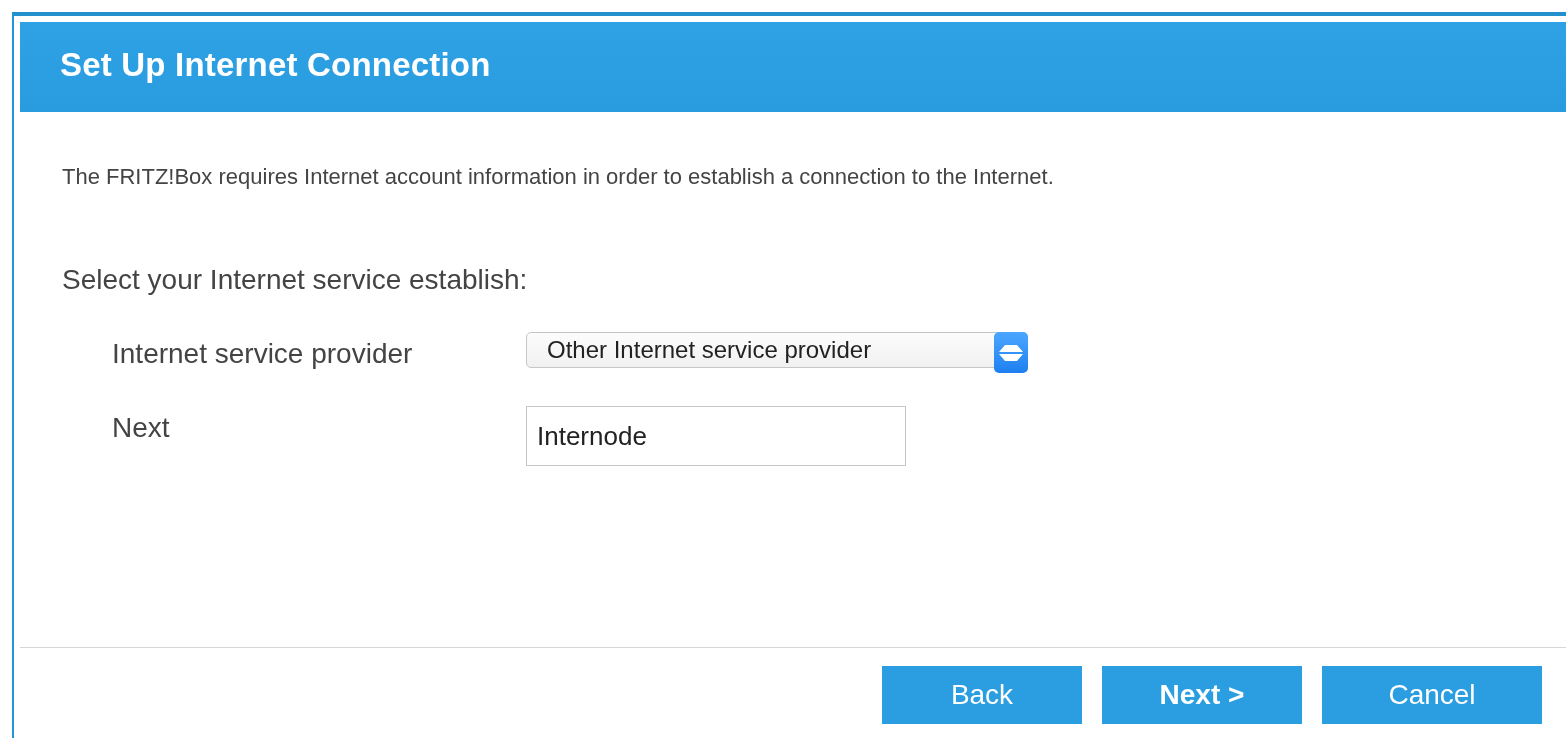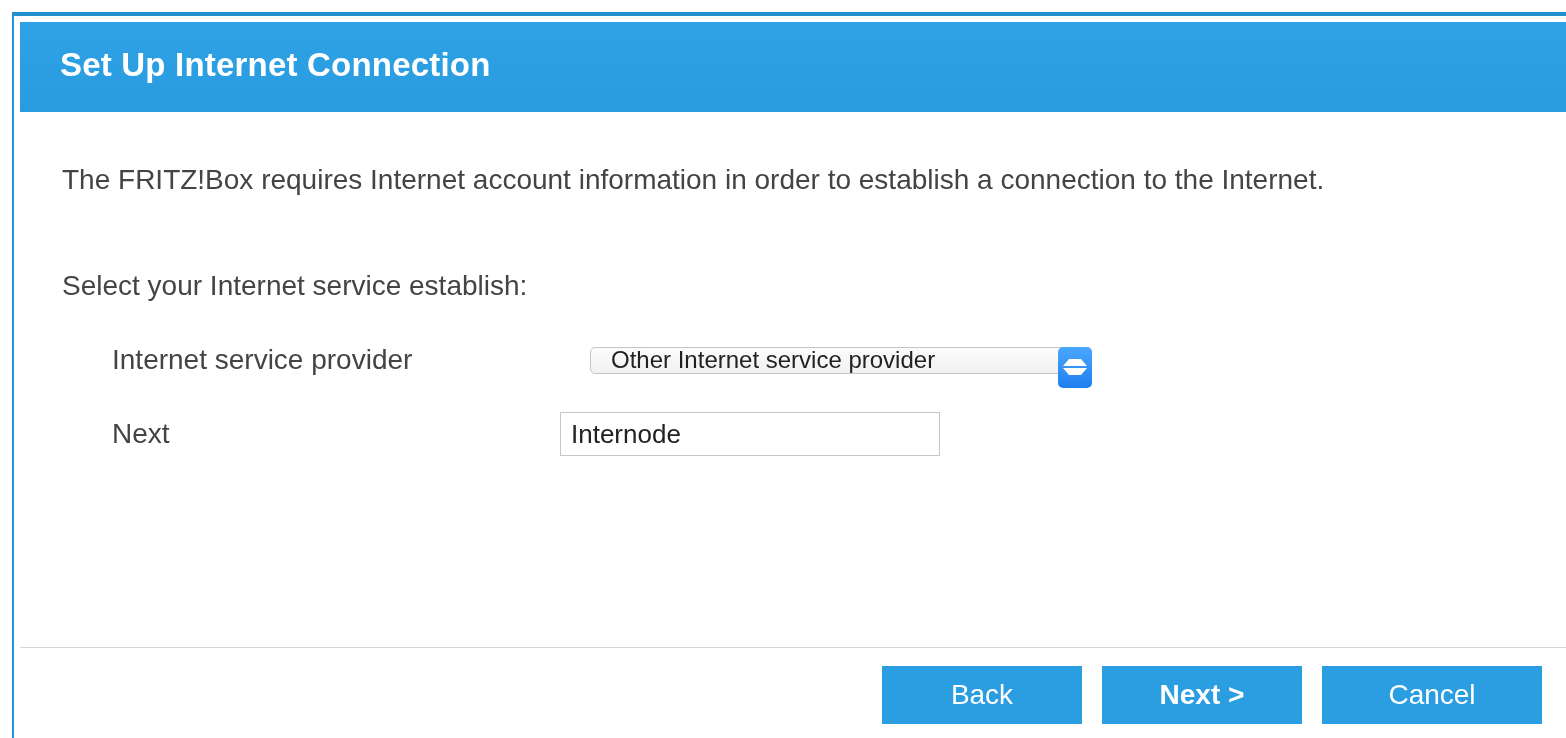--- a/index.html
+++ b/index.html
@@ -26,68 +26,66 @@
       font-size: 33px;
       font-weight: 600;
       padding: 24px 34px 28px 34px;
       letter-spacing: 0.2px;
     }
     .content {
       flex: 1 1 auto;
       padding: 46px 36px 0 36px;
       color: #444;
     }
-    .intro { font-size: 28px; color: #444; margin-bottom: 62px; }
+    .intro { font-size: 22px; color: #444; margin-bottom: 62px; }
     .section-label { font-size: 28px; color: #444; margin-bottom: 24px; }
     .form-row {
       display: flex;
-      align-items: center;
+      align-items: flex-start;
       margin-left: 44px;
       margin-bottom: 18px;
-      gap: 34px;
     }
     .form-row .lbl {
       width: 420px;
       font-size: 28px;
       color: #444;
     }
     .select-wrap {
       position: relative;
       width: 502px;
-      height: 27px;
+      height: 36px;
       border: 1px solid #c6c6c6;
       border-radius: 5px;
       background: linear-gradient(#fcfcfc, #f1f1f1);
       display: flex;
       align-items: center;
       padding-left: 14px;
       font-size: 24px;
       color: #222;
       user-select: none;
       cursor: default;
-      margin-left: 30px;
     }
     .select-btn {
       position: absolute;
       right: -1px; top: -1px;
       width: 34px; height: 41px;
       border-radius: 5px;
       background: linear-gradient(#4aa7ff, #1f7ff0);
       display: flex;
       flex-direction: column;
       align-items: center;
       justify-content: center;
       gap: 2px;
     }
     .chev { width: 0; height: 0; border-left: 6px solid transparent; border-right: 6px solid transparent; }
     .chev.up { border-bottom: 7px solid #fff; }
     .chev.down { border-top: 7px solid #fff; }
     .text-input {
       width: 380px;
-      height: 44px;
+      height: 60px;
       border: 1px solid #c6c6c6;
       font-size: 26px;
       color: #222;
       padding: 4px 10px;
       font-family: inherit;
       outline: none;
       background: #fff;
     }
     .footer {
       border-top: 1px solid #d7d7d7;

